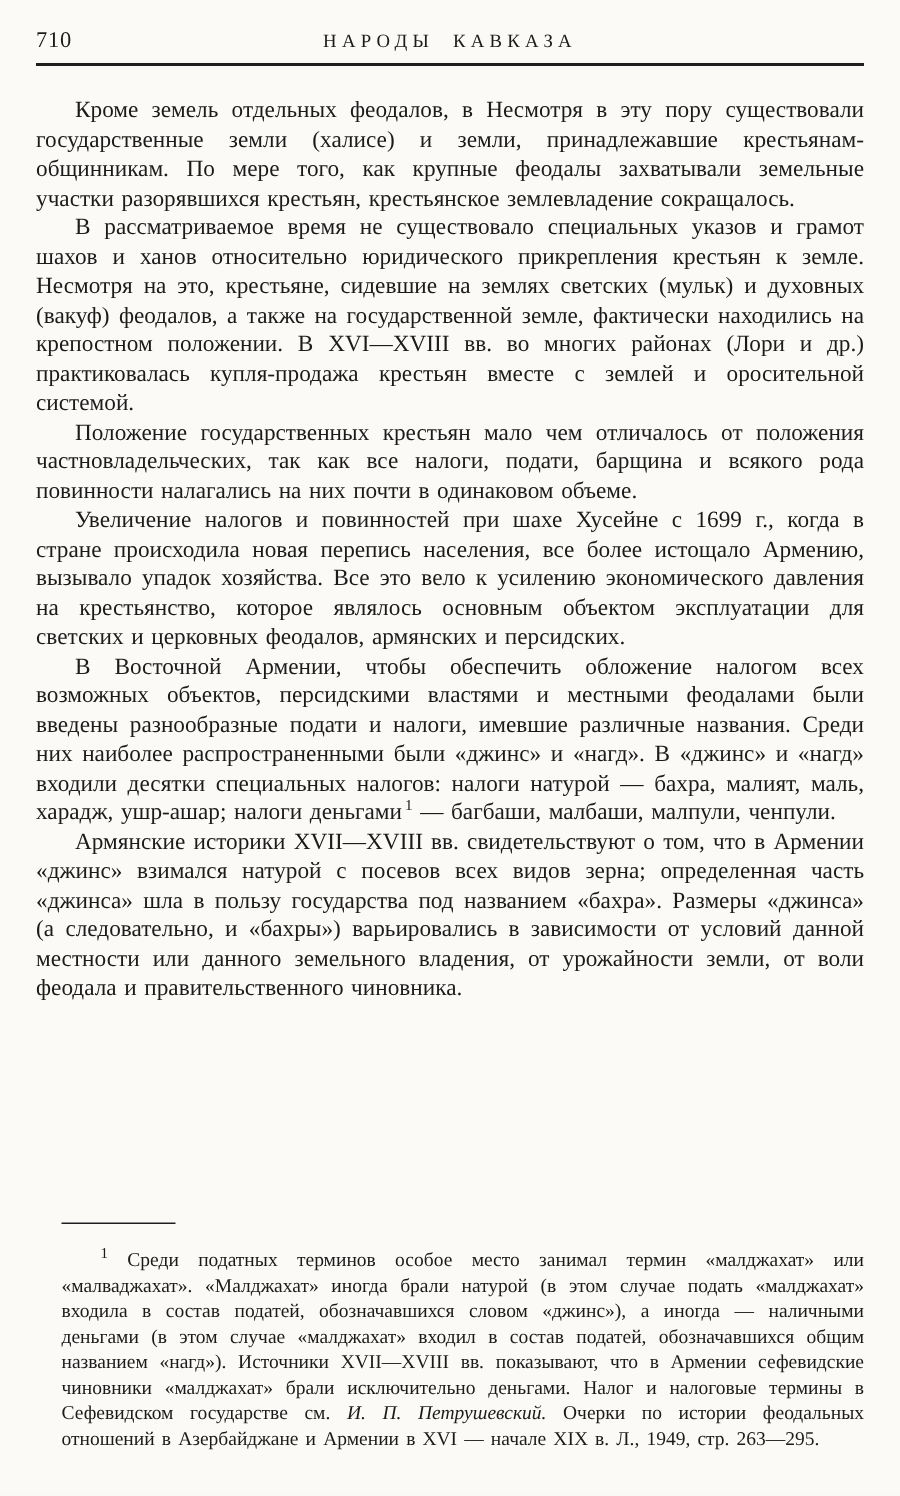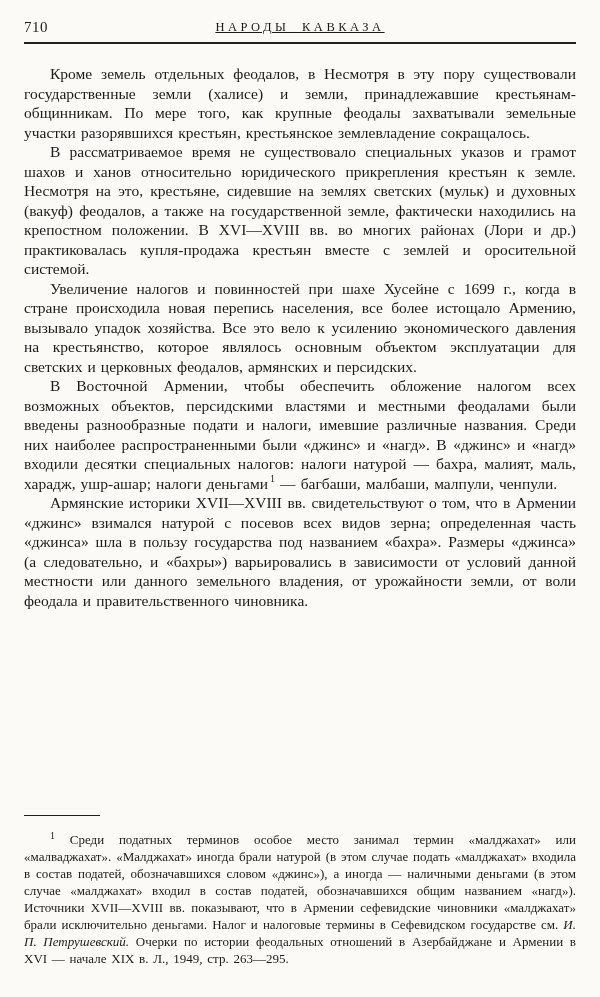--- a/index.html
+++ b/index.html
@@ -34,21 +34,20 @@
   }
   .runhead {
     position: absolute;
     left: 0;
     right: 0;
     bottom: 1px;
     text-align: center;
     font-size: 12.5px;
     letter-spacing: 3.5px;
     word-spacing: 6px;
-    text-decoration: underline;
   }
   .rule {
     border: none;
     border-top: 2px solid #1f1f1f;
     margin: 6px 0 0 0;
   }
   .body {
     margin-top: 20px;
     font-size: 15.5px;
     line-height: 19.5px;
@@ -63,20 +62,21 @@
     text-indent: 0;
   }
   sup.fnref, sup.fnmark {
     font-size: 10px;
     line-height: 0;
     vertical-align: super;
   }
   sup.fnref { margin-left: 2px; }
   .footnotes {
     margin-top: auto;
+    margin-left: 17px;
   }
   .fnrule {
     border: none;
     border-top: 1.5px solid #1f1f1f;
     width: 76px;
     margin: 0 0 15px 0;
   }
   .fn {
     margin: 0;
     font-size: 13px;
@@ -97,20 +97,21 @@
   <header class="header">
     <span class="pagenum">710</span>
     <span class="runhead">НАРОДЫ КАВКАЗА</span>
   </header>
 
   <hr class="rule">
 
   <main class="body">
     <p class="para">Кроме земель отдельных феодалов, в Несмотря в эту пору существовали государственные земли (халисе) и земли, принадлежавшие крестьянам-общинникам. По мере того, как крупные феодалы захватывали земельные участки разорявшихся крестьян, крестьянское землевладение сокращалось.</p>
     <p class="para">В рассматриваемое время не существовало специальных указов и грамот шахов и ханов относительно юридического прикрепления крестьян к земле. Несмотря на это, крестьяне, сидевшие на землях светских (мульк) и духовных (вакуф) феодалов, а также на государственной земле, фактически находились на крепостном положении. В XVI—XVIII вв. во многих районах (Лори и др.) практиковалась купля-продажа крестьян вместе с землей и оросительной системой.</p>
+    <p class="para">Положение государственных крестьян мало чем отличалось от положения частновладельческих, так как все налоги, подати, барщина и всякого рода повинности налагались на них почти в одинаковом объеме.</p>
     <p class="para">Увеличение налогов и повинностей при шахе Хусейне с 1699 г., когда в стране происходила новая перепись населения, все более истощало Армению, вызывало упадок хозяйства. Все это вело к усилению экономического давления на крестьянство, которое являлось основным объектом эксплуатации для светских и церковных феодалов, армянских и персидских.</p>
     <p class="para"><span>В Восточной Армении, чтобы обеспечить обложение налогом всех возможных объектов, персидскими властями и местными феодалами были введены разнообразные подати и налоги, имевшие различные названия. Среди них наиболее распространенными были «джинс» и «нагд». В «джинс» и «нагд» входили десятки специальных налогов: налоги натурой — бахра, малият, маль, харадж, ушр-ашар; налоги деньгами</span><sup class="fnref">1</sup><span> — багбаши, малбаши, малпули, ченпули.</span></p>
     <p class="para">Армянские историки XVII—XVIII вв. свидетельствуют о том, что в Армении «джинс» взимался натурой с посевов всех видов зерна; определенная часть «джинса» шла в пользу государства под названием «бахра». Размеры «джинса» (а следовательно, и «бахры») варьировались в зависимости от условий данной местности или данного земельного владения, от урожайности земли, от воли феодала и правительственного чиновника.</p>
   </main>
 
   <footer class="footnotes">
     <hr class="fnrule">
     <p class="fn"><sup class="fnmark">1</sup><span> Среди податных терминов особое место занимал термин «малджахат» или «малваджахат». «Малджахат» иногда брали натурой (в этом случае подать «малджахат» входила в состав податей, обозначавшихся словом «джинс»), а иногда — наличными деньгами (в этом случае «малджахат» входил в состав податей, обозначавшихся общим названием «нагд»). Источники XVII—XVIII вв. показывают, что в Армении сефевидские чиновники «малджахат» брали исключительно деньгами. Налог и налоговые термины в Сефевидском государстве см. </span><i>И. П. Петрушевский.</i><span> Очерки по истории феодальных отношений в Азербайджане и Армении в XVI — начале XIX в. Л., 1949, стр. 263—295.</span></p>
   </footer>
 

